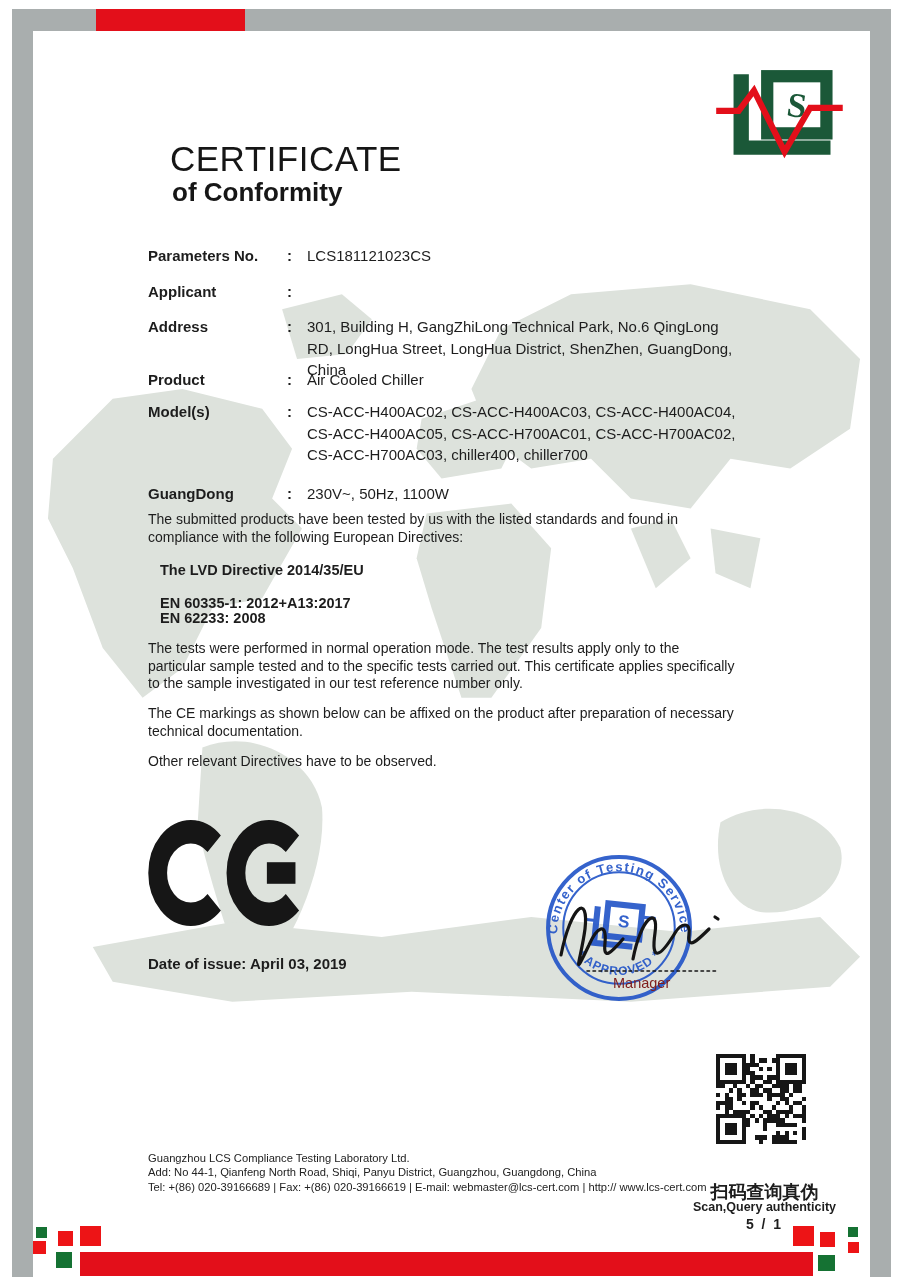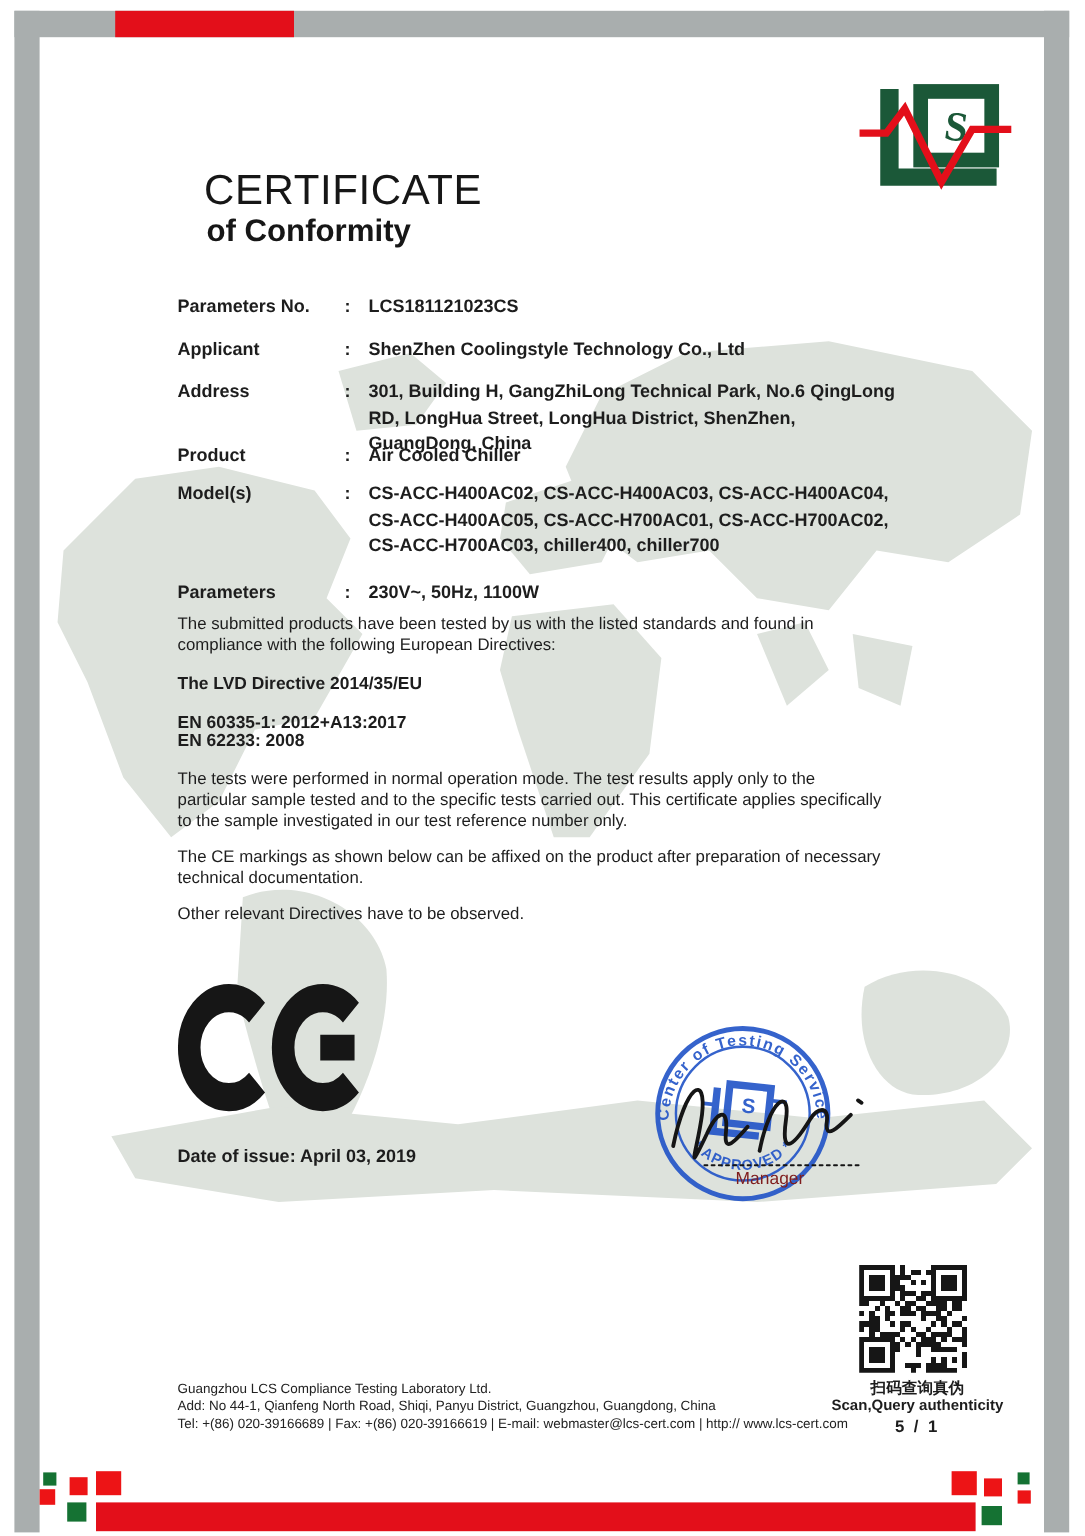--- a/index.html
+++ b/index.html
@@ -15,28 +15,28 @@
   
   .map{position:absolute;left:33px;top:268px;width:837px;height:745px;z-index:0;}
   
   .title{left:170px;top:141px;z-index:2;}
   .title h1{margin:0;font-size:35px;line-height:36px;font-weight:normal;letter-spacing:.5px;color:#161616;}
   .title h2{margin:2px 0 0 2px;font-size:26px;line-height:27px;font-weight:bold;color:#161616;}
   
   .row{position:absolute;left:148px;width:600px;display:flex;z-index:2;}
   .row .lbl{width:139px;font-weight:bold;font-size:15px;line-height:21px;}
   .row .col{width:20px;font-weight:bold;font-size:15px;line-height:21px;}
-  .row .val{flex:1;font-weight:bold;font-size:15px;line-height:21.5px;}
+  .row .val{flex:1;font-weight:normal;font-size:15px;line-height:21.5px;}
   
   .para{position:absolute;left:148px;width:588px;font-size:14px;line-height:17.6px;z-index:2;}
-  .para.bold{font-weight:bold;font-size:14.5px;}
+  .para.bold{font-weight:bold;font-size:14.5px;margin-left:12px;}
   
   .footer-left{position:absolute;left:148px;top:1151px;font-size:11.2px;line-height:14.4px;color:#222;z-index:2;}
   .footer-right{position:absolute;left:672px;top:1149px;width:185px;text-align:center;z-index:2;}
-  .footer-right .zh{font-size:13px;font-weight:bold;line-height:15px;}
+  .footer-right .zh{font-size:18px;font-weight:bold;line-height:15px;margin-top:36px;}
   .footer-right .en{font-size:12.5px;font-weight:bold;line-height:15px;}
   .footer-right .pg{font-size:14px;font-weight:bold;letter-spacing:2px;line-height:16px;margin-top:1px;}
   .date{position:absolute;left:148px;top:955px;font-size:15px;font-weight:bold;z-index:2;}
   .manager{position:absolute;left:613px;top:975px;font-size:14.5px;color:#7f1d1d;z-index:4;}
   .stamp{position:absolute;left:543px;top:852px;width:152px;height:152px;z-index:3;opacity:.92;}
   .sig{position:absolute;left:545px;top:873px;width:205px;height:115px;z-index:4;}
   .qr{position:absolute;left:716px;top:1054px;width:90px;height:90px;z-index:2;}
   .ce{position:absolute;left:148px;top:812px;width:158px;height:122px;z-index:2;}
   .logo{position:absolute;left:716px;top:66px;width:130px;height:99px;z-index:2;}
 </style>
@@ -90,39 +90,38 @@
   </div>
 
   <div class="row" style="top:245px;">
     <div class="lbl">Parameters No.</div>
     <div class="col">:</div>
     <div class="val">LCS181121023CS</div>
   </div>
   <div class="row" style="top:281px;">
     <div class="lbl">Applicant</div>
     <div class="col">:</div>
-    <div class="val">ShenZhen Coolingstyle Technology Co., Ltd</div>
   </div>
   <div class="row" style="top:316px;">
     <div class="lbl">Address</div>
     <div class="col">:</div>
     <div class="val" style="max-width:480px;">301, Building H, GangZhiLong Technical Park, No.6 QingLong RD, LongHua Street, LongHua District, ShenZhen, GuangDong, China</div>
   </div>
   <div class="row" style="top:369px;">
     <div class="lbl">Product</div>
     <div class="col">:</div>
     <div class="val">Air Cooled Chiller</div>
   </div>
   <div class="row" style="top:401px;">
     <div class="lbl">Model(s)</div>
     <div class="col">:</div>
     <div class="val" style="max-width:462px;">CS-ACC-H400AC02, CS-ACC-H400AC03, CS-ACC-H400AC04, CS-ACC-H400AC05, CS-ACC-H700AC01, CS-ACC-H700AC02, CS-ACC-H700AC03, chiller400, chiller700</div>
   </div>
   <div class="row" style="top:483px;">
-    <div class="lbl">Parameters</div>
+    <div class="lbl">GuangDong</div>
     <div class="col">:</div>
     <div class="val">230V~, 50Hz, 1100W</div>
   </div>
 
   <div class="para" style="top:511px;">The submitted products have been tested by us with the listed standards and found in compliance with the following European Directives:</div>
   <div class="para bold" style="top:562px;">The LVD Directive 2014/35/EU</div>
   <div class="para bold" style="top:595px;">EN 60335-1: 2012+A13:2017</div>
   <div class="para bold" style="top:610px;">EN 62233: 2008</div>
   <div class="para" style="top:640px;">The tests were performed in normal operation mode. The test results apply only to the particular sample tested and to the specific tests carried out. This certificate applies specifically to the sample investigated in our test reference number only.</div>
   <div class="para" style="top:705px;">The CE markings as shown below can be affixed on the product after preparation of necessary technical documentation.</div>

